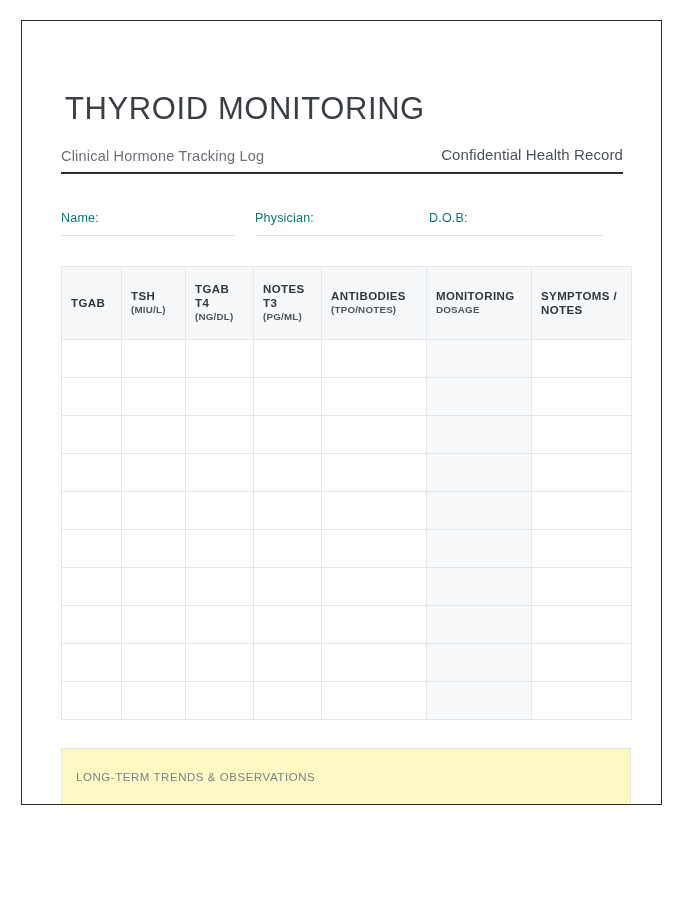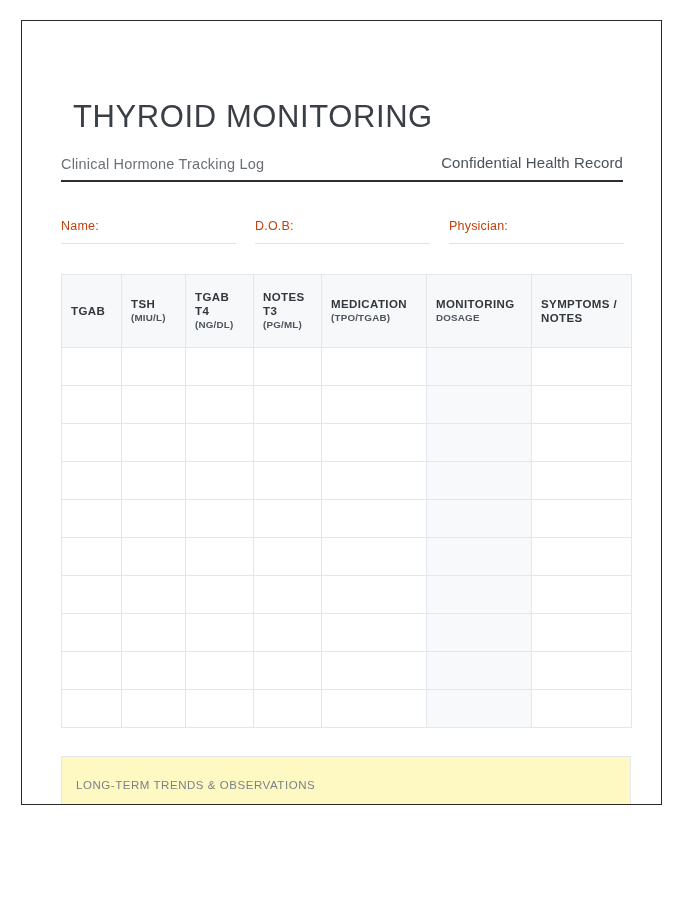--- a/index.html
+++ b/index.html
@@ -38,21 +38,21 @@
   
   .masthead {
     padding-top: 67px;
   }
   .doc-title {
     font-size: 31px;
     font-weight: 300;
     letter-spacing: 0.6px;
     color: #3a3f46;
     line-height: 1.1;
-    margin: 12px;
+    margin: 4px;
     white-space: nowrap;
   }
   .subtitle-row {
     display: flex;
     align-items: flex-end;
     justify-content: space-between;
     margin-top: 14px;
   }
   .doc-subtitle {
     font-size: 14.5px;
@@ -81,21 +81,21 @@
   }
   .field {
     display: flex;
     flex-direction: column;
   }
   .field-name  { width: 194px; }
   .field-dob   { width: 194px; }
   .field-phys  { width: 174px; }
   .field-label {
     font-size: 12.5px;
-    color: #c2410c;
+    color: #0f766e;
     letter-spacing: 0.2px;
     margin-bottom: 10px;
   }
   .field-line {
     height: 1px;
     background: #dfe2e6;
     width: 175px;
   }
   .field-phys .field-line { width: 175px; }
 
@@ -183,26 +183,26 @@
       </div>
 
       <div class="rule-heavy"></div>
     </div>
 
     <div class="field-row">
       <div class="field field-name">
         <span class="field-label">Name:</span>
         <span class="field-line"></span>
       </div>
+      <div class="field field-phys">
+        <span class="field-label">Physician:</span>
+        <span class="field-line"></span>
+      </div>
       <div class="field field-dob">
         <span class="field-label">D.O.B:</span>
-        <span class="field-line"></span>
-      </div>
-      <div class="field field-phys">
-        <span class="field-label">Physician:</span>
         <span class="field-line"></span>
       </div>
     </div>
 
     <table class="log-table">
       <colgroup>
         <col class="col-date">
           <col class="col-tsh">
           <col class="col-ft4">
           <col class="col-ft3">
@@ -221,22 +221,22 @@
           </th>
           <th>
             <span class="th-main">TGAB T4</span>
             <span class="th-sub">(NG/DL)</span>
           </th>
           <th>
             <span class="th-main">NOTES T3</span>
             <span class="th-sub">(PG/ML)</span>
           </th>
           <th>
-            <span class="th-main">MEDICATION</span>
-            <span class="th-sub">(TPO/TGAB)</span>
+            <span class="th-main">ANTIBODIES</span>
+            <span class="th-sub">(TPO/NOTES)</span>
           </th>
           <th>
             <span class="th-main">MONITORING</span>
             <span class="th-sub">DOSAGE</span>
           </th>
           <th>
             <span class="th-main">SYMPTOMS / NOTES</span>
           </th>
         </tr>
       </thead>

